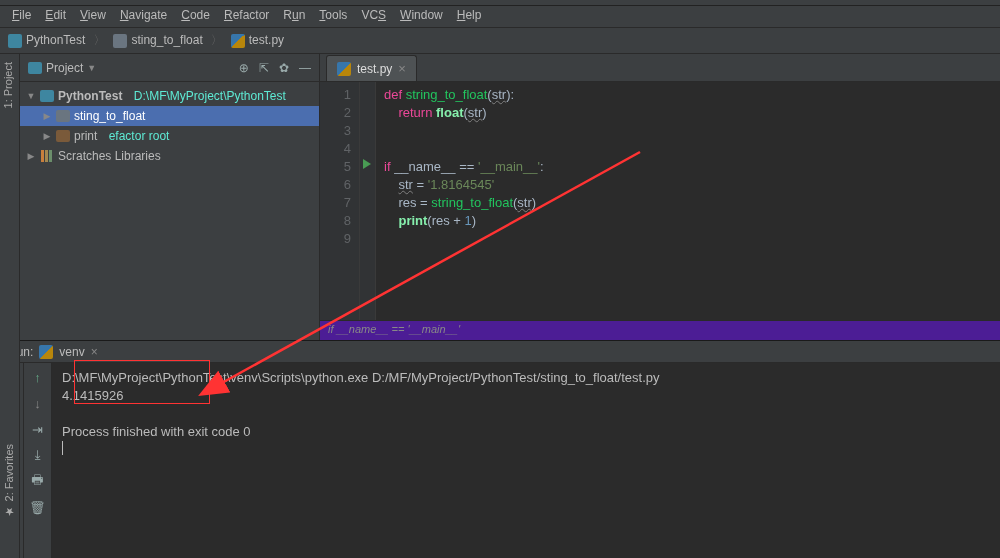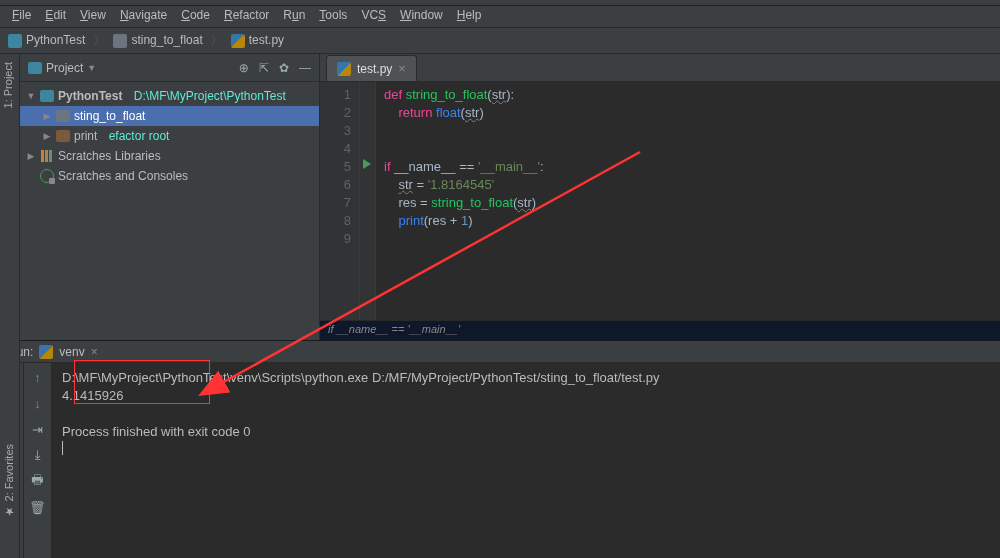--- a/index.html
+++ b/index.html
@@ -37,26 +37,26 @@
 .tab-bar { height: 28px; background: #3c3f41; display: flex; align-items: flex-end; border-bottom: 1px solid #2a2a2a; padding-left: 6px;}
 .tab { height: 26px; background: #4e5254; padding: 0 10px; display: flex; align-items: center; gap: 6px; border-top-left-radius: 3px; border-top-right-radius: 3px; border: 1px solid #2a2a2a; border-bottom: none; font-size: 12px; color:#ddd; }
 .tab .close { color: #888; font-size: 13px; }
 .editor-body { flex: 1; display: flex; font-family: Consolas, monospace; font-size: 13px; position: relative; }
 .gutter { width: 40px; background: #313335; color: #606366; text-align: right; padding: 4px 8px 0 0; line-height: 18px; border-right: 1px solid #3a3a3a;}
 .run-gutter { width: 16px; background: #313335; position: relative; border-right:1px solid #3a3a3a; }
 .run-gutter .play { position: absolute; left: 3px; top: 77px; width:0;height:0;border-left:8px solid #499c54;border-top:5px solid transparent;border-bottom:5px solid transparent; }
 .code { flex: 1; padding: 4px 0 0 8px; line-height: 18px; white-space: pre; color: #a9b7c6; }
 .k { color: #ec4899; }
 .fn { color: #22c55e; }
-.bi { color: #3b82f6; }
+.bi { color: #86efac; font-weight: bold; }
 .st { color: #6a8759; }
 .nu { color: #6897bb; }
 .pa { color: #a9b7c6; }
 .und { text-decoration: underline wavy #808080; text-decoration-thickness:1px;}
-.breadcrumb-bottom { height: 20px; background: #0f172a; font-size: 11px; color: #888; padding: 2px 8px; border-top: 1px solid #2a2a2a; font-style: italic;}
+.breadcrumb-bottom { height: 20px; background: #4c1d95; font-size: 11px; color: #888; padding: 2px 8px; border-top: 1px solid #2a2a2a; font-style: italic;}
 .run-panel { border-top: 1px solid #1a1a1a; background: #2b2b2b; }
 .run-header { height: 22px; background: #3c3f41; display: flex; align-items: center; padding: 0 8px; gap: 6px; font-size: 12px; border-bottom: 1px solid #2a2a2a;}
 .run-header .close { color:#888; }
 .run-body { display: flex; height: 196px; }
 .run-left-tools { width: 24px; background: #3c3f41; display: flex; flex-direction: column; align-items: center; padding-top: 6px; gap: 10px; border-right:1px solid #2a2a2a;}
 .run-left-tools .t { width:14px; height:14px; display:flex; align-items:center; justify-content:center; color:#9aa; }
 .run-right-tools { width: 28px; background: #3c3f41; display: flex; flex-direction: column; align-items: center; padding-top: 6px; gap: 10px; border-right:1px solid #2a2a2a;}
 .run-right-tools .t { width:16px; height:16px; display:flex; align-items:center; justify-content:center; color:#9aa; font-size:13px;}
 .console-out { flex: 1; font-family: Consolas, monospace; font-size: 13px; color: #bbbbbb; padding: 6px 10px; line-height: 18px; white-space: pre; position: relative; }
 .caret-line { border-left: 1px solid #bbb; height: 14px; display:inline-block; }
@@ -127,25 +127,20 @@
       <div class="tree-row indent1">
         <span class="tree-caret">▶</span>
         <span class="folder-icon" style="background:#7a5a3a"></span>
         <span>print</span>&nbsp;<span class="tree-muted">efactor root</span>
       </div>
       <div class="tree-row">
         <span class="tree-caret">▶</span>
         <span class="lib-icon"></span>
         <span>Scratches Libraries</span>
       </div>
-      <div class="tree-row">
-        <span class="tree-caret"></span>
-        <span class="scratch-icon"></span>
-        <span>Scratches and Consoles</span>
-      </div>
     </div>
   </div>
 
   <div class="editor-area">
     <div class="tab-bar">
       <div class="tab">
         <span class="py-icon"></span>
         <span>test.py</span>
         <span class="close">×</span>
       </div>

